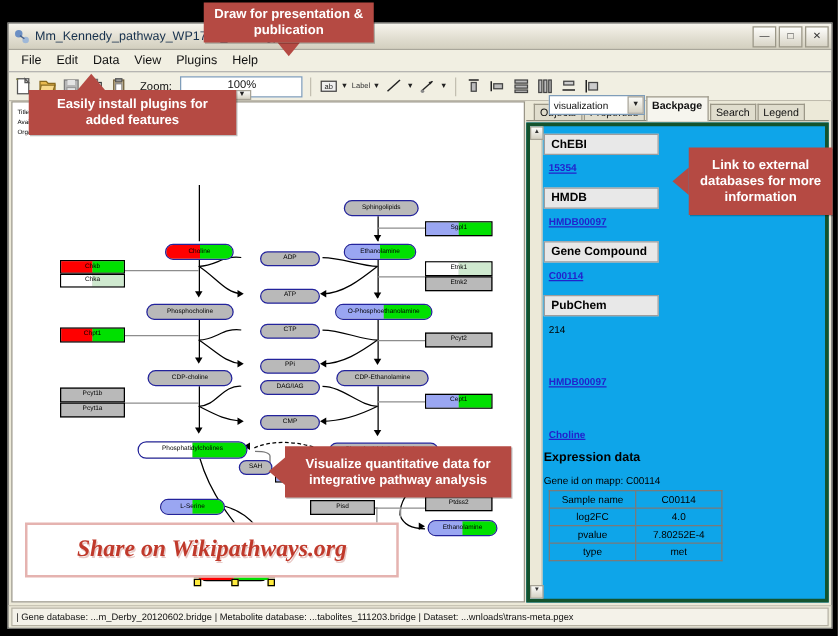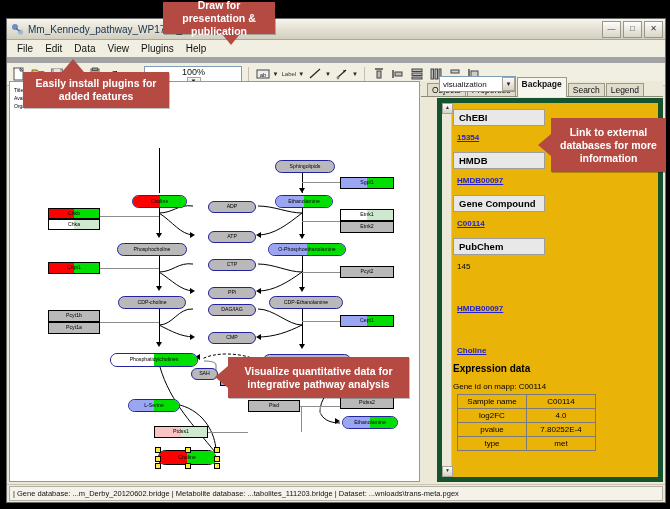--- a/index.html
+++ b/index.html
@@ -10,21 +10,21 @@
   .win{position:absolute;left:6px;top:18px;width:658px;height:483px;background:#ece9d8;border:1px solid #6a6a6a;}
   .titlebar{position:relative;height:20px;background:linear-gradient(to bottom,#f6f4ec 0%,#e2dfd2 55%,#d3cfbf 100%);
             border-bottom:1px solid #a9a municipal;border-bottom:1px solid #a9a69a;display:flex;align-items:center;padding:0 4px;}
   .title-ico{width:13px;height:13px;margin-right:4px;flex:0 0 auto;}
   .title-txt{font-size:10px;color:#16304d;white-space:nowrap;overflow:hidden;font-family:"Liberation Sans",sans-serif;}
   .win-btns{position:absolute;right:2px;top:2px;display:flex;gap:2px;}
   .wb{width:17px;height:15px;background:linear-gradient(to bottom,#fdfdfb,#d8d4c6);border:1px solid #9b9788;
       font-size:8px;line-height:13px;text-align:center;color:#333;}
 
   
-  .menubar{height:17px;background:#f1efe2;border-bottom:6px solid #a3a3a3;display:flex;align-items:center;padding-left:4px;}
+  .menubar{height:17px;background:#f1efe2;border-bottom:1px solid #a3a3a3;display:flex;align-items:center;padding-left:4px;}
   .menu-item{font-size:10px;color:#111;padding:1px 6px;white-space:nowrap;}
 
   
   .toolbar{height:22px;background:#f1efe2;border-bottom:1px solid #bfbbad;display:flex;align-items:center;padding-left:4px;gap:3px;}
   .tb{width:16px;height:16px;position:relative;flex:0 0 auto;}
   .tbsep{width:1px;height:15px;background:#c3bfb1;margin:0 3px;}
   .zoom-lbl{font-size:9px;color:#111;margin:0 3px 0 6px;}
   .zoom-box{width:92px;height:15px;background:#fff;border:1px solid #7f9db9;display:flex;align-items:center;
             justify-content:space-between;font-size:9px;color:#111;padding:0 1px 0 3px;flex-direction:column;}
   .zoom-arrow{width:12px;height:13px;background:linear-gradient(to bottom,#fbfbf8,#d6d2c4);border:1px solid #a7a396;
@@ -40,21 +40,21 @@
   
   .viscombo{position:absolute;left:432px;top:57px;width:72px;height:14px;background:#fff;border:1px solid #7f9db9;
             display:flex;align-items:center;justify-content:space-between;font-size:8px;color:#111;padding-left:3px;z-index:6;}
   .viscombo .zoom-arrow{width:11px;height:12px;}
 
   
   .tabs{display:flex;align-items:flex-end;height:15px;padding-left:6px;border-bottom:1px solid #8c8878;background:#ece9d8;}
   .tab{font-size:8.5px;color:#111;padding:1px 4px;border:1px solid #9c9888;border-bottom:none;background:#e0ddcd;margin-right:1px;}
   .tab.active{background:#f6f5ee;font-weight:bold;position:relative;top:1px;padding-bottom:8px;}
 
-  .paneinner{flex:1 1 auto;background:#eab308;border:5px solid #14532d;margin:1px 0 0 16px;position:relative;overflow:hidden;}
+  .paneinner{flex:1 1 auto;background:#0ea5e9;border:3px solid #14532d;margin:1px 0 0 0;position:relative;overflow:hidden;}
   .panescroll{position:absolute;left:0;top:0;bottom:0;width:9px;background:#ece9d8;border-right:1px solid #cac6b6;}
   .panescroll .sbtn{width:9px;height:9px;background:linear-gradient(to bottom,#fdfdfb,#d5d1c3);border:1px solid #a7a396;
                     font-size:5px;text-align:center;line-height:7px;color:#333;}
   .panescroll .sbtn.bot{position:absolute;bottom:0;}
   .panecontent{position:absolute;left:11px;right:2px;top:4px;bottom:2px;}
 
   .dbsec{margin-bottom:6px;}
   .dbhead{display:inline-block;min-width:80px;background:#e8e8e8;border:1px solid #9d9d9d;font-size:9.5px;font-weight:bold;
           color:#000;padding:2px 5px;}
   .dblink{font-size:8px;color:#2222cc;text-decoration:underline;margin:3px 0 0 4px;display:inline-block;font-weight:bold;}
@@ -504,21 +504,21 @@
               <a class="dblink" href="#">HMDB00097</a>
             </div>
 
             <div class="dbsec">
               <div class="dbhead">Gene Compound</div><br>
               <a class="dblink" href="#">C00114</a>
             </div>
 
             <div class="dbsec">
               <div class="dbhead">PubChem</div><br>
-              <span class="dbplain">145</span>
+              <span class="dbplain">214</span>
             </div>
 
             <div class="dbsec">
               <br>
               <a class="dblink" href="#">HMDB00097</a>
             </div>
 
             <div class="dbsec">
               <br>
               <a class="dblink" href="#">Choline</a>
@@ -552,26 +552,29 @@
         </div>
       </div>
     </div>
 
     <div class="statusbar">
       <div class="statusfield">| Gene database: ...m_Derby_20120602.bridge | Metabolite database: ...tabolites_111203.bridge | Dataset: ...wnloads\trans-meta.pgex</div>
     </div>
 
   </div>
 
-  <div class="callout" style="left:163px;top:2px;width:112px;height:32px;">Draw for presentation &amp; publication</div>
+  <div class="callout" style="left:163px;top:2px;width:136px;height:32px;">Draw for presentation &amp; publication</div>
   <div class="tri tri-d" style="left:222px;top:34px;"></div>
 
-  <div class="callout" style="left:23px;top:72px;width:146px;height:36px;">Easily install plugins for added features</div>
+  <div class="callout" style="left:23px;top:72px;width:166px;height:36px;">Easily install plugins for added features</div>
   <div class="tri tri-u" style="left:62px;top:59px;"></div>
 
   <div class="callout" style="left:551px;top:118px;width:115px;height:54px;">Link  to external databases  for more information</div>
   <div class="tri tri-l" style="left:538px;top:134px;"></div>
 
   <div class="callout" style="left:228px;top:357px;width:181px;height:41px;">Visualize quantitative data  for integrative pathway analysis</div>
   <div class="tri tri-l" style="left:215px;top:366px;"></div>
 
+  <div class="banner">
+    <span>Share on Wikipathways.org</span>
+  </div>
 
 </div>
 
 </body></html>

